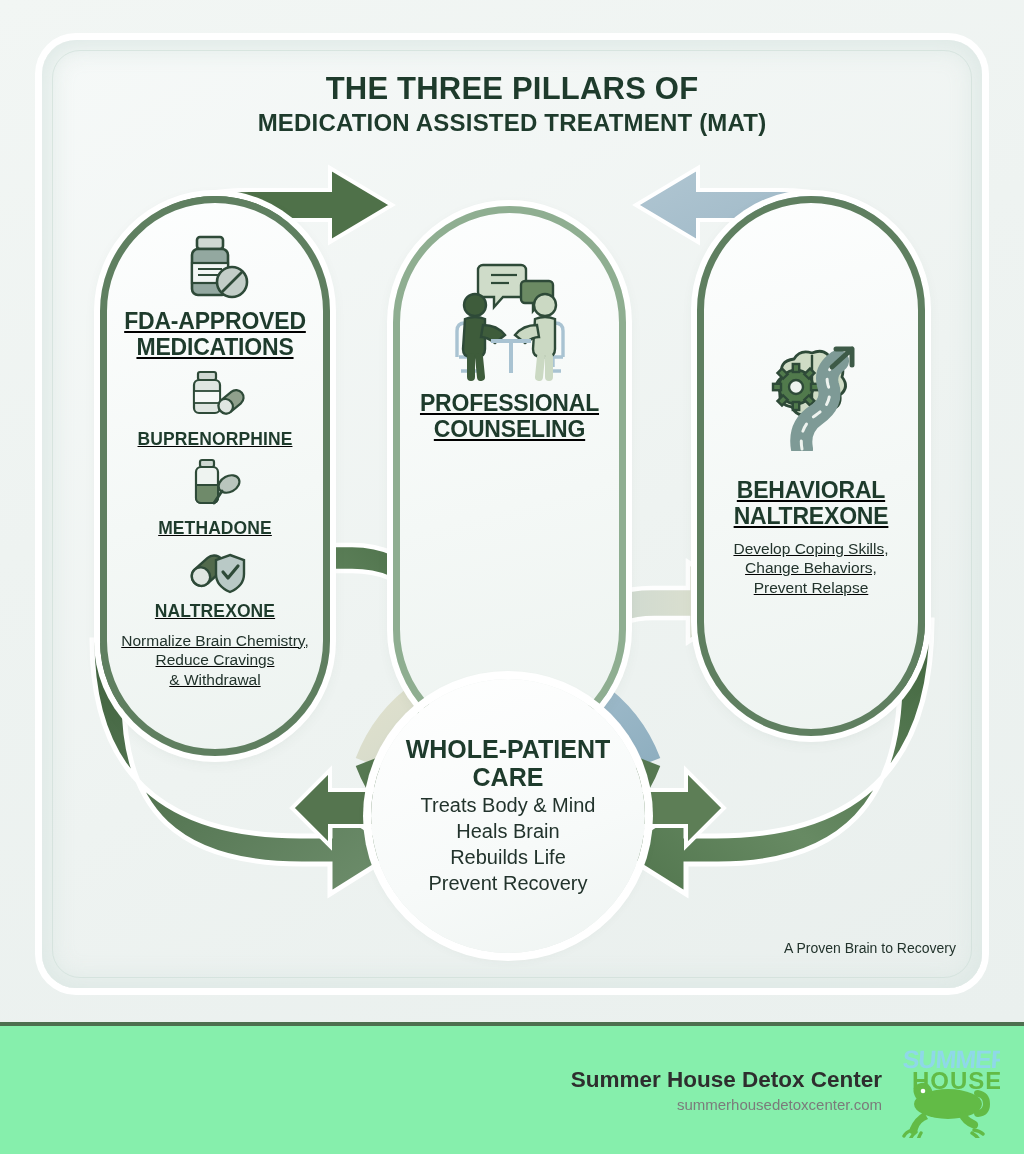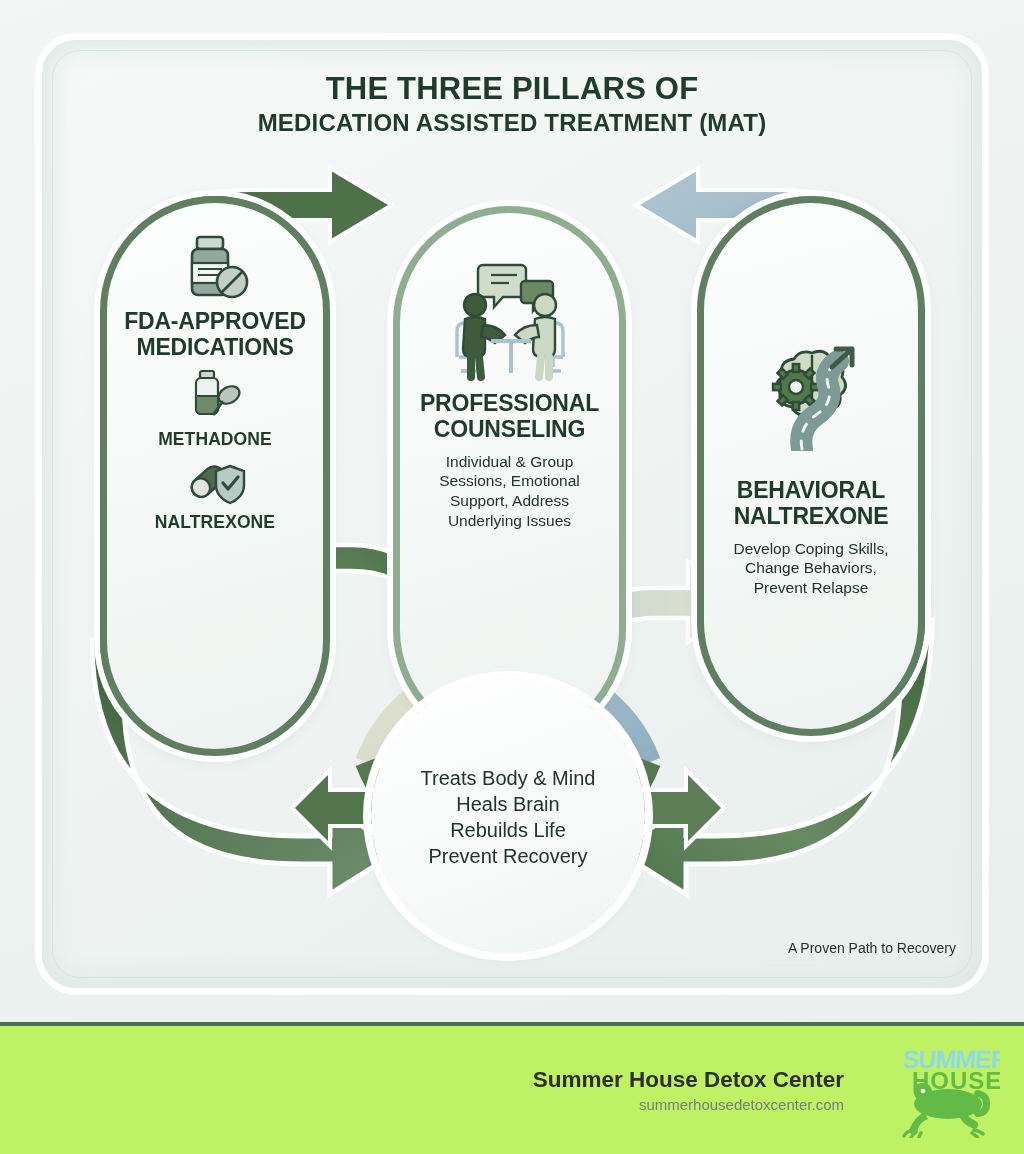--- a/index.html
+++ b/index.html
@@ -46,20 +46,21 @@
   #arrows { position: absolute; left:0; top:0; width:1024px; height:1022px; z-index: 5; }
 
   
   .pillar {
     position: absolute; z-index: 18;
     border-radius: 160px;
     background: linear-gradient(165deg,#fdfefe 0%, #f4f8f6 55%, #edf3f0 100%);
     box-shadow: 0 0 0 6px #ffffff, 0 4px 16px rgba(60,90,70,.10);
     display: flex; flex-direction: column; align-items: center;
     text-align: center;
+    text-decoration: underline;
   }
   #pillar-left {
     left: 100px; top: 196px; width: 230px; height: 560px;
     border: 7px solid #5f7f60;
     padding: 26px 14px 20px;
   }
   #pillar-center {
     left: 393px; top: 206px; width: 233px; height: 540px;
     border: 7px solid #8fae91;
     padding: 30px 0 20px;
@@ -110,24 +111,23 @@
     color: #22332c; font-size: 14px; z-index: 30;
   }
 
   
   #divider {
     position: absolute; left: 0; top: 1022px; width: 1024px; height: 4px;
     background: #4d6f4f;
   }
   #footer {
     position: absolute; left: 0; top: 1026px; width: 1024px; height: 128px;
-    background: #bef264;
+    background: #86efac;
     display: flex; align-items: center; justify-content: flex-end;
     padding-right: 24px;
-    gap: 38px;
   }
   #footer-text { text-align: right; margin-right: 14px; }
   #brand-name { color: #2e2e2e; font-weight: bold; font-size: 22.5px; line-height: 1.2; }
   #brand-url { color: #7b7b7b; font-size: 15px; line-height: 1.3; margin-top: 2px; }
   #brand-logo { width: 104px; height: 96px; }
 </style>
 </head>
 <body>
 
 <div id="stage">
@@ -242,20 +242,34 @@
           <line x1="21" y1="46" x2="41" y2="46" stroke="#2e4a38" stroke-width="2"></line>
           <circle cx="55" cy="53" r="15" fill="#c3cec8" stroke="#2e4a38" stroke-width="2.6"></circle>
           <line x1="45" y1="63" x2="65" y2="43" stroke="#2e4a38" stroke-width="2.6"></line>
         </svg>
       </span>
       <div class="pillar-title">
         <div>FDA-APPROVED</div>
         <div>MEDICATIONS</div>
       </div>
 
+      <div class="med-block">
+        <span class="med-icon">
+          <svg width="62" height="56" viewBox="0 0 62 56">
+            <rect x="14" y="3" width="18" height="8" rx="2" fill="#cfd8d2" stroke="#2e4a38" stroke-width="2.2"></rect>
+            <rect x="10" y="11" width="26" height="33" rx="5" fill="#dfe6e1" stroke="#2e4a38" stroke-width="2.2"></rect>
+            <rect x="10" y="22" width="26" height="12" fill="#f6f9f7" stroke="#2e4a38" stroke-width="1.8"></rect>
+            <g transform="rotate(-40 46 33)">
+              <rect x="33" y="26" width="28" height="15" rx="7.5" fill="#8fa08c" stroke="#2e4a38" stroke-width="2.2"></rect>
+              <rect x="33" y="26" width="14" height="15" rx="7.5" ry="7.5" fill="#dfe6e1" stroke="#2e4a38" stroke-width="2.2"></rect>
+            </g>
+          </svg>
+        </span>
+        <div class="med-name">BUPRENORPHINE</div>
+      </div>
 
       <div class="med-block">
         <span class="med-icon">
           <svg width="62" height="56" viewBox="0 0 62 56">
             <rect x="16" y="2" width="14" height="7" rx="2" fill="#cfd8d2" stroke="#2e4a38" stroke-width="2.2"></rect>
             <rect x="12" y="9" width="22" height="36" rx="5" fill="#eef3f0" stroke="#2e4a38" stroke-width="2.2"></rect>
             <path d="M12,27 h22 v13 a5,5 0 0 1 -5,5 h-12 a5,5 0 0 1 -5,-5 z" fill="#6f8a6a" stroke="#2e4a38" stroke-width="2"></path>
             <ellipse cx="45" cy="26" rx="11" ry="8" transform="rotate(-28 45 26)" fill="#b9c5bd" stroke="#2e4a38" stroke-width="2.2"></ellipse>
             <path d="M38,33 L30,45" stroke="#2e4a38" stroke-width="3" stroke-linecap="round"></path>
           </svg>
@@ -270,20 +284,25 @@
               <rect x="8" y="14" width="36" height="19" rx="9.5" fill="#526a4c" stroke="#2e4a38" stroke-width="2.4"></rect>
               <rect x="8" y="14" width="18" height="19" rx="9.5" ry="9.5" fill="#dfe6e1" stroke="#2e4a38" stroke-width="2.4"></rect>
             </g>
             <path d="M48,8 L62,13 L62,27 C62,36 55,42 48,45 C41,42 34,36 34,27 L34,13 Z" fill="#b9c9c6" stroke="#2e4a38" stroke-width="2.4"></path>
             <path d="M41,25 L46,31 L56,19" fill="none" stroke="#2e4a38" stroke-width="3.2" stroke-linecap="round" stroke-linejoin="round"></path>
           </svg>
         </span>
         <div class="med-name">NALTREXONE</div>
       </div>
 
+      <div class="pillar-desc">
+        <div>Normalize Brain Chemistry,</div>
+        <div>Reduce Cravings</div>
+        <div>&amp; Withdrawal</div>
+      </div>
     </div>
 
     <div class="pillar" id="pillar-center">
       <span class="med-icon" style="margin-top:18px">
         <svg width="142" height="120" viewBox="0 0 142 120">
 
           <path d="M44,4 h38 a5,5 0 0 1 5,5 v22 a5,5 0 0 1 -5,5 h-18 l-9,10 v-10 h-11 a5,5 0 0 1 -5,-5 v-22 a5,5 0 0 1 5,-5 z" fill="#cfdcc9" stroke="#2e4a38" stroke-width="2.4"></path>
           <line x1="52" y1="14" x2="78" y2="14" stroke="#2e4a38" stroke-width="2.2"></line>
           <line x1="52" y1="22" x2="70" y2="22" stroke="#2e4a38" stroke-width="2.2"></line>
           <path d="M86,20 h24 a4,4 0 0 1 4,4 v14 a4,4 0 0 1 -4,4 h-9 l-7,8 v-8 h-8 a4,4 0 0 1 -4,-4 v-14 a4,4 0 0 1 4,-4 z" fill="#6b8a63" stroke="#2e4a38" stroke-width="2.4"></path>
@@ -303,26 +322,20 @@
           <path d="M98,64 q-14,0 -22,10 l10,8 q8,-6 14,-6 z" fill="#cbd9c3" stroke="#2e4a38" stroke-width="2.4"></path>
           <path d="M102,96 l-2,20 M110,96 l0,20" stroke="#cbd9c3" stroke-width="8" stroke-linecap="round"></path>
 
           <rect x="52" y="78" width="40" height="4" fill="#a9c3d2"></rect>
           <rect x="70" y="78" width="4" height="34" fill="#a9c3d2"></rect>
         </svg>
       </span>
       <div class="pillar-title" style="margin-top:6px">
         <div>PROFESSIONAL</div>
         <div>COUNSELING</div>
-      </div>
-      <div class="pillar-desc">
-        <div>Individual &amp; Group</div>
-        <div>Sessions, Emotional</div>
-        <div>Support, Address</div>
-        <div>Underlying Issues</div>
       </div>
     </div>
 
     <div class="pillar" id="pillar-right">
       <span class="med-icon">
         <svg width="118" height="108" viewBox="0 0 118 108">
 
           <path d="M30,34 q-4,-16 12,-18 q6,-10 18,-6 q14,-6 20,8 q14,2 10,16 q8,10 -2,18
                    q2,14 -12,14 q-6,10 -18,4 q-12,6 -18,-6 q-14,-2 -12,-16 q-8,-6 2,-14 z" fill="#cfdcc5" stroke="#2e4a38" stroke-width="2.8"></path>
           <path d="M60,12 L60,70" fill="none" stroke="#2e4a38" stroke-width="2.4"></path>
@@ -356,30 +369,34 @@
       </div>
       <div class="pillar-desc">
         <div>Develop Coping Skills,</div>
         <div>Change Behaviors,</div>
         <div>Prevent Relapse</div>
       </div>
     </div>
 
     <div id="circle-wrap">
       <div id="circle-core">
+        <div id="circle-title">
+          <div>WHOLE-PATIENT</div>
+          <div>CARE</div>
+        </div>
         <div id="circle-desc">
           <div>Treats Body &amp; Mind</div>
           <div>Heals Brain</div>
           <div>Rebuilds Life</div>
           <div>Prevent Recovery</div>
         </div>
       </div>
     </div>
 
-    <div id="tagline">A Proven Path to Recovery</div>
+    <div id="tagline">A Proven Brain to Recovery</div>
   </div>
 
   <div id="divider"></div>
   <div id="footer">
     <div id="footer-text">
       <div id="brand-name">Summer House Detox Center</div>
       <div id="brand-url">summerhousedetoxcenter.com</div>
     </div>
     <span id="brand-logo">
       <svg width="104" height="96" viewBox="0 0 104 96">

